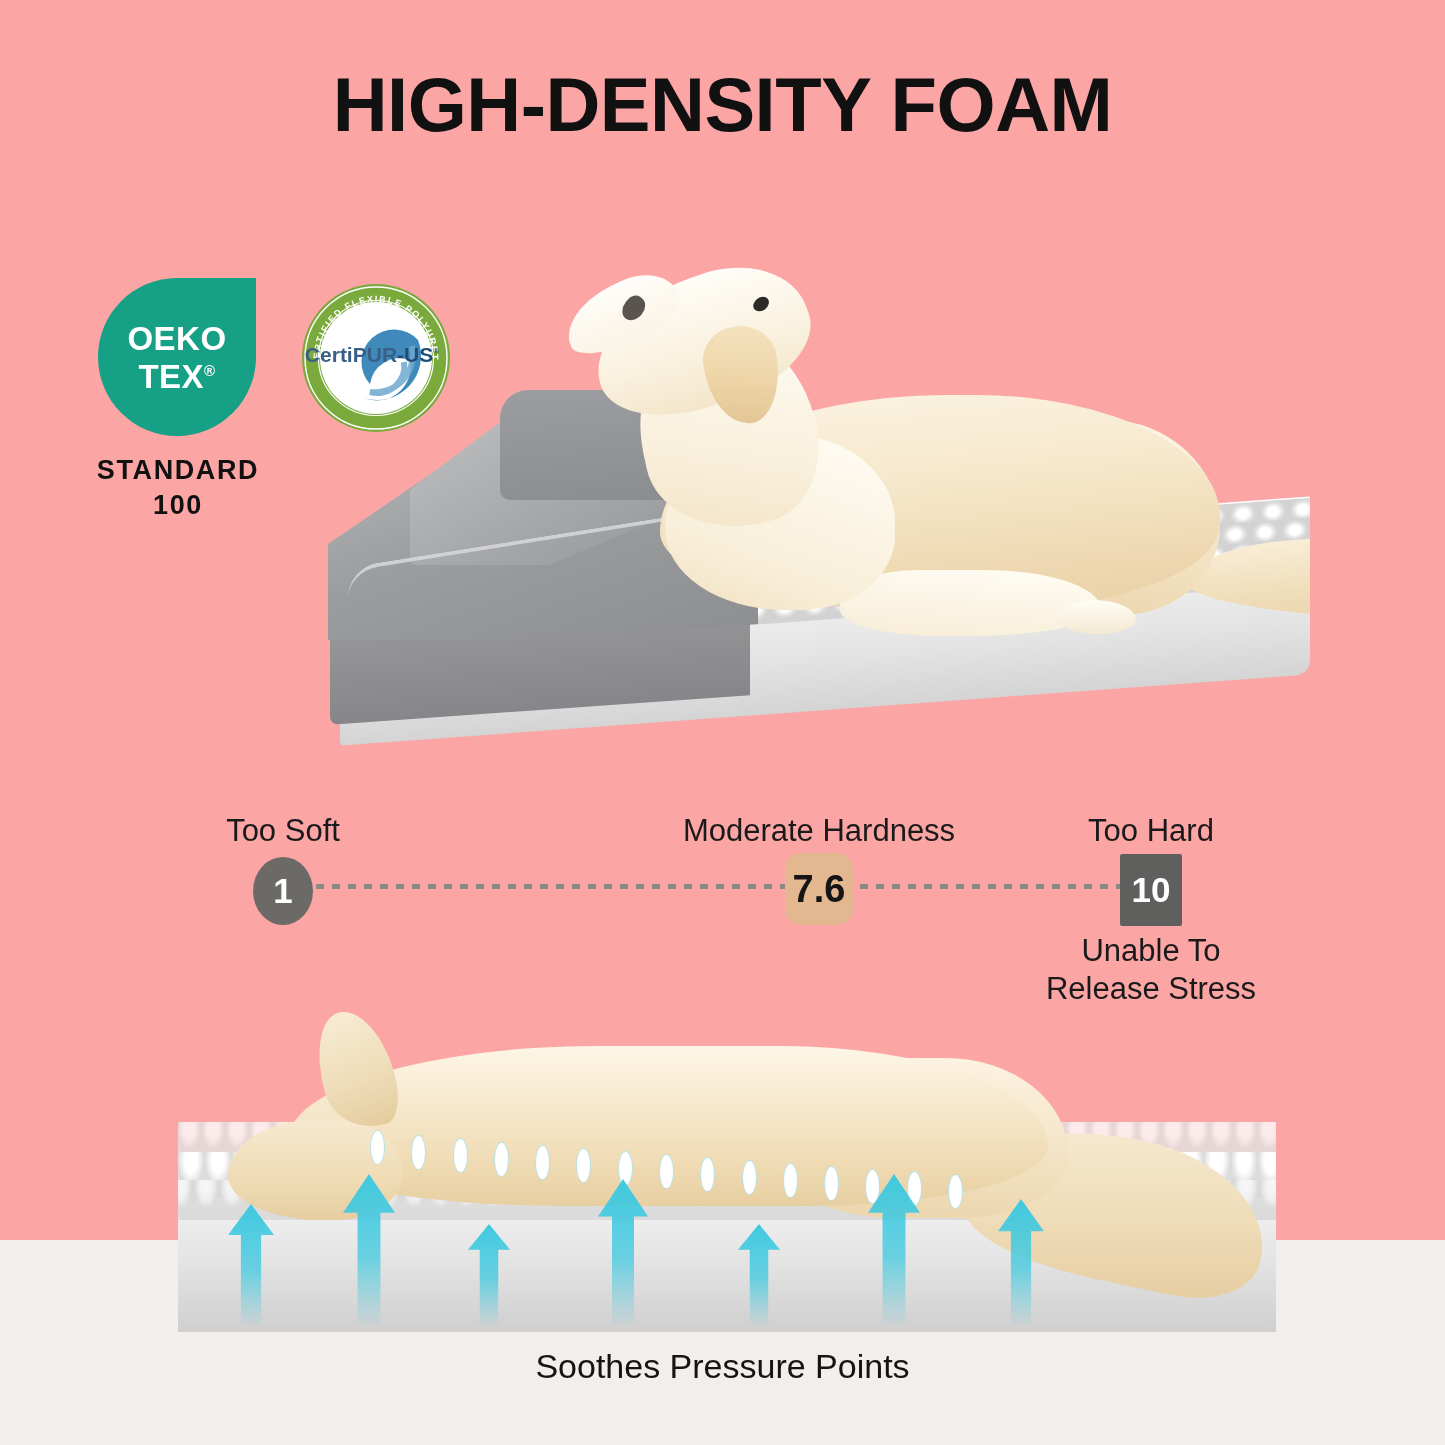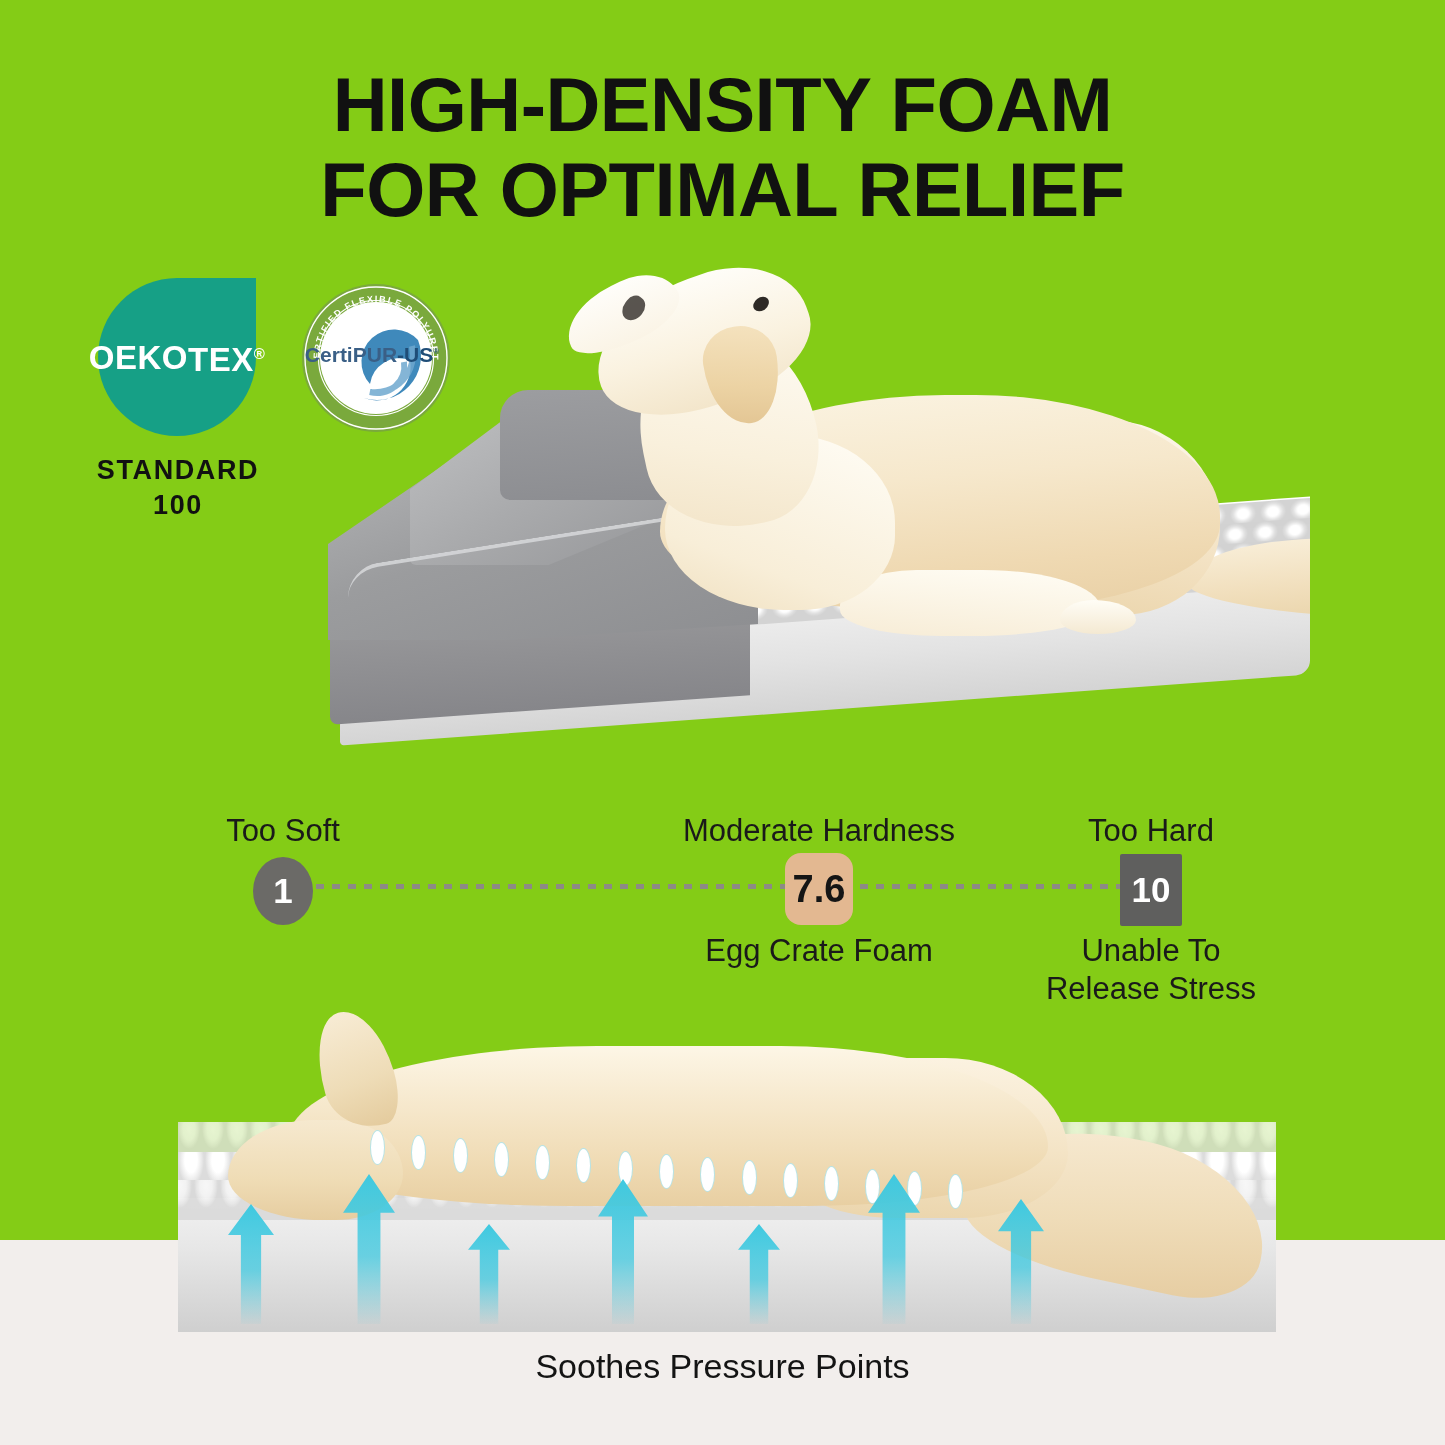--- a/index.html
+++ b/index.html
@@ -11,21 +11,21 @@
     height: 1445px;
     background: #f2eeec;
     font-family: "Liberation Sans", sans-serif;
     overflow: hidden;
     position: relative;
   }
   .page {
     position: relative;
     width: 1445px;
     height: 1240px;
-    background: #84cc16;
+    background: #fca5a5;
   }
 
   
   .headline {
     position: absolute;
     top: 62px;
     left: 0;
     width: 1445px;
     text-align: center;
     color: #111111;
@@ -47,21 +47,21 @@
   .oeko {
     position: absolute;
     left: 6px;
     top: 0;
     width: 158px;
     height: 158px;
     background: #16a086;
     border-radius: 79px 0 79px 79px;
     color: #ffffff;
     display: flex;
-    flex-direction: row;
+    flex-direction: column;
     align-items: center;
     justify-content: center;
     line-height: 1.0;
   }
   .oeko .o1 {
     font-size: 33px;
     font-weight: 700;
     letter-spacing: 0.5px;
   }
   .oeko .o2 {
@@ -532,21 +532,20 @@
     color: #141414;
   }
 </style>
 </head>
 <body>
 
 <div class="page">
 
   <div class="headline">
     <span class="l1">HIGH-DENSITY FOAM</span>
-    <span class="l2">FOR OPTIMAL RELIEF</span>
   </div>
 
   <div class="badges">
 
     <div class="oeko">
       <span class="o1">OEKO</span>
       <span class="o2"><span>TEX</span><span class="reg">®</span></span>
     </div>
     <div class="oeko-caption">
       <div>STANDARD</div>
@@ -613,21 +612,20 @@
   <div class="scale-track" style="position:absolute;left:300px;top:884px;width:860px;height:5px;"></div>
 
   <div class="lbl-top lt-1">Too Soft</div>
   <div class="lbl-top lt-2">Moderate Hardness</div>
   <div class="lbl-top lt-3">Too Hard</div>
 
   <div class="node node-1">1</div>
   <div class="node node-68">7.6</div>
   <div class="node node-10">10</div>
 
-  <div class="lbl-bot lb-2">Egg Crate Foam</div>
   <div class="lbl-bot lb-3">Unable To Release Stress</div>
 
   <div class="pressure">
     <div class="p-surface-back"></div>
     <div class="p-base"></div>
     <div class="p-surface"></div>
     <div class="p-surface2"></div>
 
     <div class="p-dog">
       <div class="pd-tail"></div>

